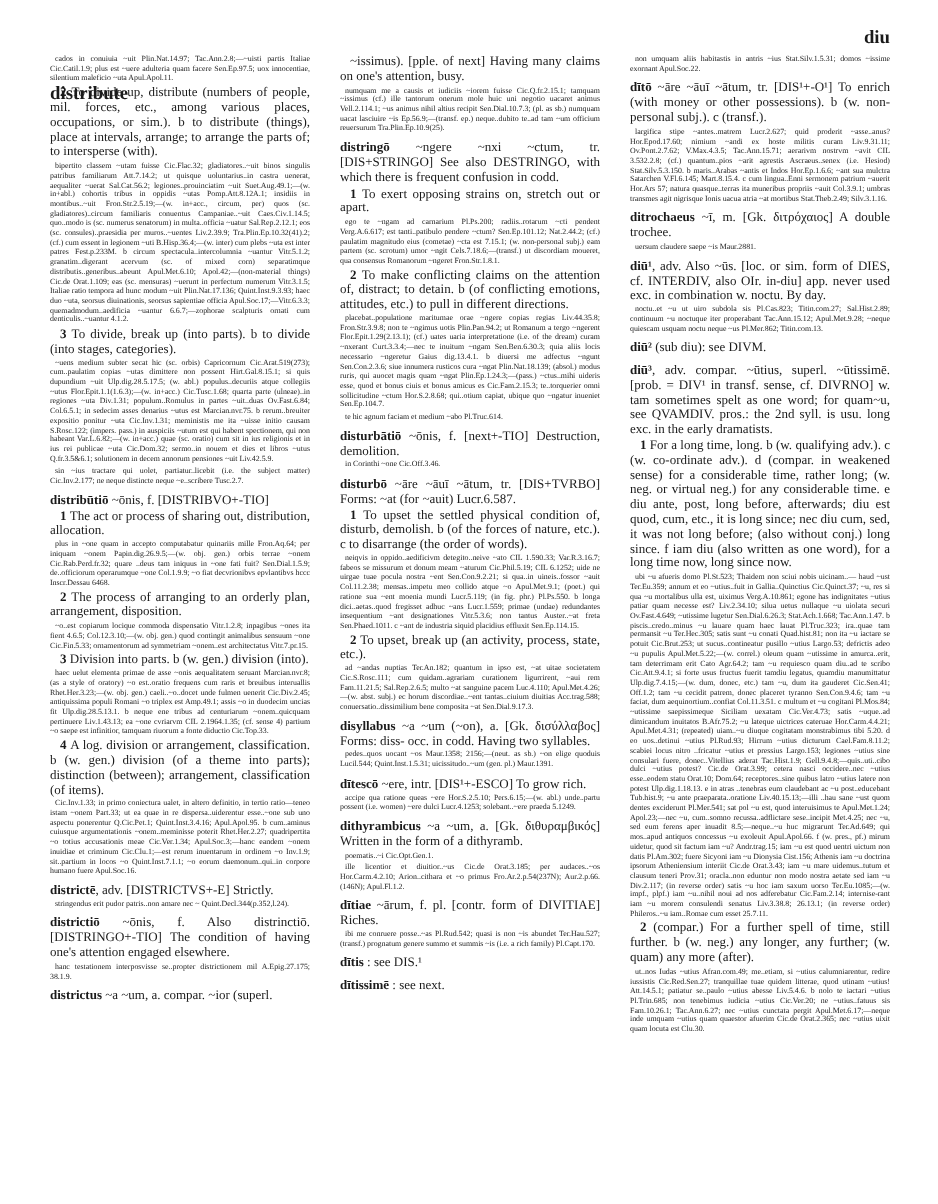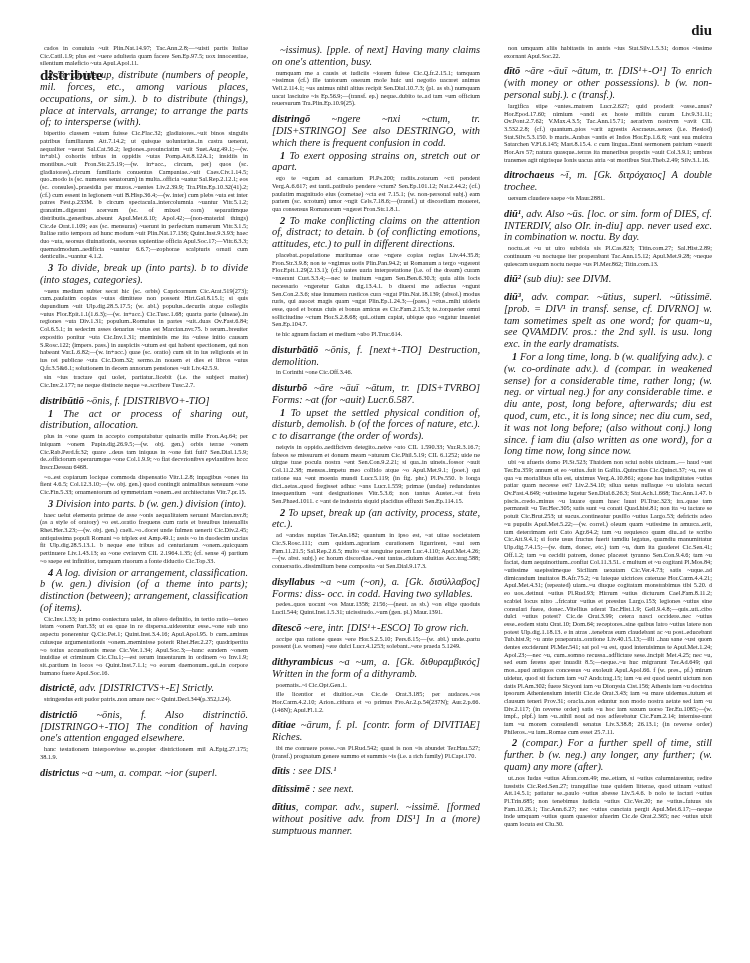--- a/index.html
+++ b/index.html
@@ -7,21 +7,21 @@
        font-family:"Liberation Serif","DejaVu Serif",serif;}
   .header{position:absolute;top:22px;left:40px;width:672px;height:16px;}
   .hw-left{position:absolute;left:0;top:0;font-weight:bold;font-size:15px;margin-top:45px;}
   .pageno{position:absolute;left:0;right:0;top:2px;text-align:center;font-size:11px;}
   .hw-right{position:absolute;right:0;top:0;font-weight:bold;font-size:15px;}
   .cols{position:absolute;top:44px;left:40px;width:672px;height:900px;}
   .col{position:absolute;top:0;width:208px;height:900px;overflow:hidden;}
   .col1{left:0;} .col2{left:232px;} .col3{left:464px;}
   p{margin:0;}
   .cit{font-size:6.3px;line-height:7.7px;text-align:justify;text-indent:4px;margin-bottom:2px;}
-  .def{font-size:10.4px;line-height:11.8px;text-align:justify;margin-bottom:1px;font-style:italic;}
+  .def{font-size:10.4px;line-height:11.8px;text-align:justify;margin-bottom:1px;}
   .entry{margin-top:6px;}
   .entry:first-child{margin-top:0;}
   .lemma{font-weight:bold;}
   .sense{text-indent:8px;}
   .num{font-weight:bold;}
 </style>
 </head>
 <body>
 
 <div class="header">
@@ -33,20 +33,21 @@
   <div class="col col1">
       <p class="cit">cados in conuiuia ~uit Plin.Nat.14.97; Tac.Ann.2.8;—~uisti partis Italiae Cic.Catil.1.9; plus est ~uere adulteria quam facere Sen.Ep.97.5; uox innocentiae, silentium maleficio ~uta Apul.Apol.11.</p>
       <p class="def sense"><span class="num">2 </span>To divide up, distribute (numbers of people, mil. forces, etc., among various places, occupations, or sim.). b to distribute (things), place at intervals, arrange; to arrange the parts of; to intersperse (with).</p>
       <p class="cit">bipertito classem ~utam fuisse Cic.Flac.32; gladiatores..~uit binos singulis patribus familiarum Att.7.14.2; ut quisque uoluntarius..in castra uenerat, aequaliter ~uerat Sal.Cat.56.2; legiones..prouinciatim ~uit Suet.Aug.49.1;—(w. in+abl.) cohortis tribus in oppidis ~utas Pomp.Att.8.12A.1; insidiis in montibus..~uit Fron.Str.2.5.19;—(w. in+acc., circum, per) quos (sc. gladiatores)..circum familiaris conuentus Campaniae..~uit Caes.Civ.1.14.5; quo..modo is (sc. numerus senatorum) in multa..officia ~uatur Sal.Rep.2.12.1; eos (sc. consules)..praesidia per muros..~uentes Liv.2.39.9; Tra.Plin.Ep.10.32(41).2; (cf.) cum essent in legionem ~uti B.Hisp.36.4;—(w. inter) cum plebs ~uta est inter patres Fest.p.233M. b circum spectacula..intercolumnia ~uantur Vitr.5.1.2; granatim..digerant acervum (sc. of mixed corn) separatimque distributis..generibus..abeunt Apul.Met.6.10; Apol.42;—(non-material things) Cic.de Orat.1.109; eas (sc. mensuras) ~uerunt in perfectum numerum Vitr.3.1.5; Italiae ratio tempora ad hunc modum ~uit Plin.Nat.17.136; Quint.Inst.9.3.93; haec duo ~uta, seorsus diuinationis, seorsus sapientiae officia Apul.Soc.17;—Vitr.6.3.3; quemadmodum..aedificia ~uantur 6.6.7;—zophorae scalpturis ornati cum denticulis..~uantur 4.1.2.</p>
       <p class="def sense"><span class="num">3 </span>To divide, break up (into parts). b to divide (into stages, categories).</p>
       <p class="cit">~uens medium subter secat hic (sc. orbis) Capricornum Cic.Arat.519(273); cum..paulatim copias ~utas dimittere non possent Hirt.Gal.8.15.1; si quis dupundium ~uit Ulp.dig.28.5.17.5; (w. abl.) populus..decuriis atque collegiis ~utus Flor.Epit.1.1(1.6.3);—(w. in+acc.) Cic.Tusc.1.68; quarta parte (ulneae)..in regiones ~uta Div.1.31; populum..Romulus in partes ~uit..duas Ov.Fast.6.84; Col.6.5.1; in sedecim asses denarius ~utus est Marcian.nvr.75. b rerum..breuiter expositio ponitur ~uta Cic.Inv.1.31; meministis me ita ~uisse initio causam S.Rosc.122; (impers. pass.) in auspiciis ~utum est qui habent spectionem, qui non habeant Var.L.6.82;—(w. in+acc.) quae (sc. oratio) cum sit in ius religionis et in ius rei publicae ~uta Cic.Dom.32; sermo..in nouem et dies et libros ~utus Q.fr.3.5&amp;6.1; solutionem in decem annorum pensiones ~uit Liv.42.5.9.</p>
       <p class="cit">sin ~ius tractare qui uolet, partiatur..licebit (i.e. the subject matter) Cic.Inv.2.177; ne neque distincte neque ~e..scribere Tusc.2.7.</p>
       <p class="def entry"><span class="lemma">distribūtiō</span><span> ~ōnis, f. [DISTRIBVO+-TIO]</span></p>
       <p class="def sense"><span class="num">1 </span>The act or process of sharing out, distribution, allocation.</p>
       <p class="cit">plus in ~one quam in accepto computabatur quinariis mille Fron.Aq.64; per iniquam ~onem Papin.dig.26.9.5;—(w. obj. gen.) orbis terrae ~onem Cic.Rab.Perd.fr.32; quare ..deus tam iniquus in ~one fati fuit? Sen.Dial.1.5.9; de..officiorum operarumque ~one Col.1.9.9; ~o fiat decvrionibvs epvlantibvs hccc Inscr.Dessau 6468.</p>
+      <p class="def sense"><span class="num">2 </span>The process of arranging to an orderly plan, arrangement, disposition.</p>
       <p class="cit">~o..est copiarum locique commoda dispensatio Vitr.1.2.8; inpagibus ~ones ita fient 4.6.5; Col.12.3.10;—(w. obj. gen.) quod contingit animalibus sensuum ~one Cic.Fin.5.33; ornamentorum ad symmetriam ~onem..est architectatus Vitr.7.pr.15.</p>
       <p class="def sense"><span class="num">3 </span>Division into parts. b (w. gen.) division (into).</p>
       <p class="cit">haec uelut elementa primae de asse ~onis aequalitatem seruant Marcian.nvr.8; (as a style of oratory) ~o est..oratio frequens cum raris et breuibus interuallis Rhet.Her.3.23;—(w. obj. gen.) caeli..~o..docet unde fulmen uenerit Cic.Div.2.45; antiquissima populi Romani ~o triplex est Amp.49.1; assis ~o in duodecim uncias fit Ulp.dig.28.5.13.1. b neque ene tribus ad centuriarum ~onem..quicquam pertinuere Liv.1.43.13; ea ~one cvriarvm CIL 2.1964.1.35; (cf. sense 4) partium ~o saepe est infinitior, tamquam riuorum a fonte diductio Cic.Top.33.</p>
       <p class="def sense"><span class="num">4 </span>A log. division or arrangement, classification. b (w. gen.) division (of a theme into parts); distinction (between); arrangement, classification (of items).</p>
       <p class="cit">Cic.Inv.1.33; in primo coniectura ualet, in altero definitio, in tertio ratio—teneo istam ~onem Part.33; ut ea quae in re dispersa..uiderentur esse..~one sub uno aspectu ponerentur Q.Cic.Pet.1; Quint.Inst.3.4.16; Apul.Apol.95. b cum..aminus cuiusque argumentationis ~onem..meminisse poterit Rhet.Her.2.27; quadripertita ~o totius accusationis meae Cic.Ver.1.34; Apul.Soc.3;—hanc eandem ~onem inuidiae et criminum Cic.Clu.1;—est rerum inuentarum in ordinem ~o Inv.1.9; sit..partium in locos ~o Quint.Inst.7.1.1; ~o eorum daemonum..qui..in corpore humano fuere Apul.Soc.16.</p>
       <p class="def entry"><span class="lemma">districtē</span><span>, adv. [DISTRICTVS+-E] Strictly.</span></p>
       <p class="cit">stringendus erit pudor patris..non amare nec ~ Quint.Decl.344(p.352,l.24).</p>
       <p class="def entry"><span class="lemma">districtiō</span><span> ~ōnis, f. Also distrinctiō. [DISTRINGO+-TIO] The condition of having one's attention engaged elsewhere.</span></p>
       <p class="cit">hanc testationem interposvisse se..propter districtionem mil A.Epig.27.175; 38.1.9.</p>
       <p class="def entry"><span class="lemma">districtus</span><span> ~a ~um, a. compar. ~ior (superl.</span></p>
@@ -71,21 +72,20 @@
       <p class="cit">pedes..quos uocant ~os Maur.1358; 2156;—(neut. as sb.) ~on elige quoduis Lucil.544; Quint.Inst.1.5.31; uicissitudo..~um (gen. pl.) Maur.1391.</p>
       <p class="def entry"><span class="lemma">dītescō</span><span> ~ere, intr. [DIS¹+-ESCO] To grow rich.</span></p>
       <p class="cit">accipe qua ratione queas ~ere Hor.S.2.5.10; Pers.6.15;—(w. abl.) unde..partu possent (i.e. women) ~ere dulci Lucr.4.1253; solebant..~ere praeda 5.1249.</p>
       <p class="def entry"><span class="lemma">dithyrambicus</span><span> ~a ~um, a. [Gk. διθυραμβικός] Written in the form of a dithyramb.</span></p>
       <p class="cit">poematis..~i Cic.Opt.Gen.1.</p>
       <p class="cit">ille licentior et diuitior..~us Cic.de Orat.3.185; per audaces..~os Hor.Carm.4.2.10; Arion..cithara et ~o primus Fro.Ar.2.p.54(237N); Aur.2.p.66.(146N); Apul.Fl.1.2.</p>
       <p class="def entry"><span class="lemma">dītiae</span><span> ~ārum, f. pl. [contr. form of DIVITIAE] Riches.</span></p>
       <p class="cit">ibi me conruere posse..~as Pl.Rud.542; quasi is non ~is abundet Ter.Hau.527; (transf.) prognatum genere summo et summis ~is (i.e. a rich family) Pl.Capt.170.</p>
       <p class="def entry"><span class="lemma">dītis</span><span> : see DIS.¹</span></p>
       <p class="def entry"><span class="lemma">dītissimē</span><span> : see next.</span></p>
-      <p class="def entry"><span class="lemma">dītius</span><span>, compar. adv., superl. ~issimē. [formed without positive adv. from DIS¹] In a (more) sumptuous manner.</span></p>
     </div>
   <div class="col col3">
       <p class="cit">non umquam aliis habitastis in antris ~ius Stat.Silv.1.5.31; domos ~issime exornant Apul.Soc.22.</p>
       <p class="def entry"><span class="lemma">dītō</span><span> ~āre ~āuī ~ātum, tr. [DIS¹+-O¹] To enrich (with money or other possessions). b (w. non-personal subj.). c (transf.).</span></p>
       <p class="cit">largifica stipe ~antes..matrem Lucr.2.627; quid proderit ~asse..anus? Hor.Epod.17.60; nimium ~andi ex hoste militis curam Liv.9.31.11; Ov.Pont.2.7.62; V.Max.4.3.5; Tac.Ann.15.71; aerarivm nostrvm ~avit CIL 3.532.2.8; (cf.) quantum..pios ~arit agrestis Ascraeus..senex (i.e. Hesiod) Stat.Silv.5.3.150. b maris..Arabas ~antis et Indos Hor.Ep.1.6.6; ~ant sua mulctra Satarchen V.Fl.6.145; Mart.8.15.4. c cum lingua..Enni sermonem patrium ~auerit Hor.Ars 57; natura quasque..terras ita muneribus propriis ~auit Col.3.9.1; umbras transmes agit nigrisque Ionis uacua atria ~at mortibus Stat.Theb.2.49; Silv.3.1.16.</p>
       <p class="def entry"><span class="lemma">ditrochaeus</span><span> ~ī, m. [Gk. διτρόχαιος] A double trochee.</span></p>
       <p class="cit">uersum claudere saepe ~is Maur.2881.</p>
       <p class="def entry"><span class="lemma">diū¹</span><span>, adv. Also ~ūs. [loc. or sim. form of DIES, cf. INTERDIV, also OIr. in-diu] app. never used exc. in combination w. noctu. By day.</span></p>
       <p class="cit">noctu..et ~u ut uiro subdola sis Pl.Cas.823; Titin.com.27; Sal.Hist.2.89; continuum ~u noctuque iter properabant Tac.Ann.15.12; Apul.Met.9.28; ~neque quiescam usquam noctu neque ~us Pl.Mer.862; Titin.com.13.</p>
       <p class="def entry"><span class="lemma">diū²</span><span> (sub diu): see DIVM.</span></p>

